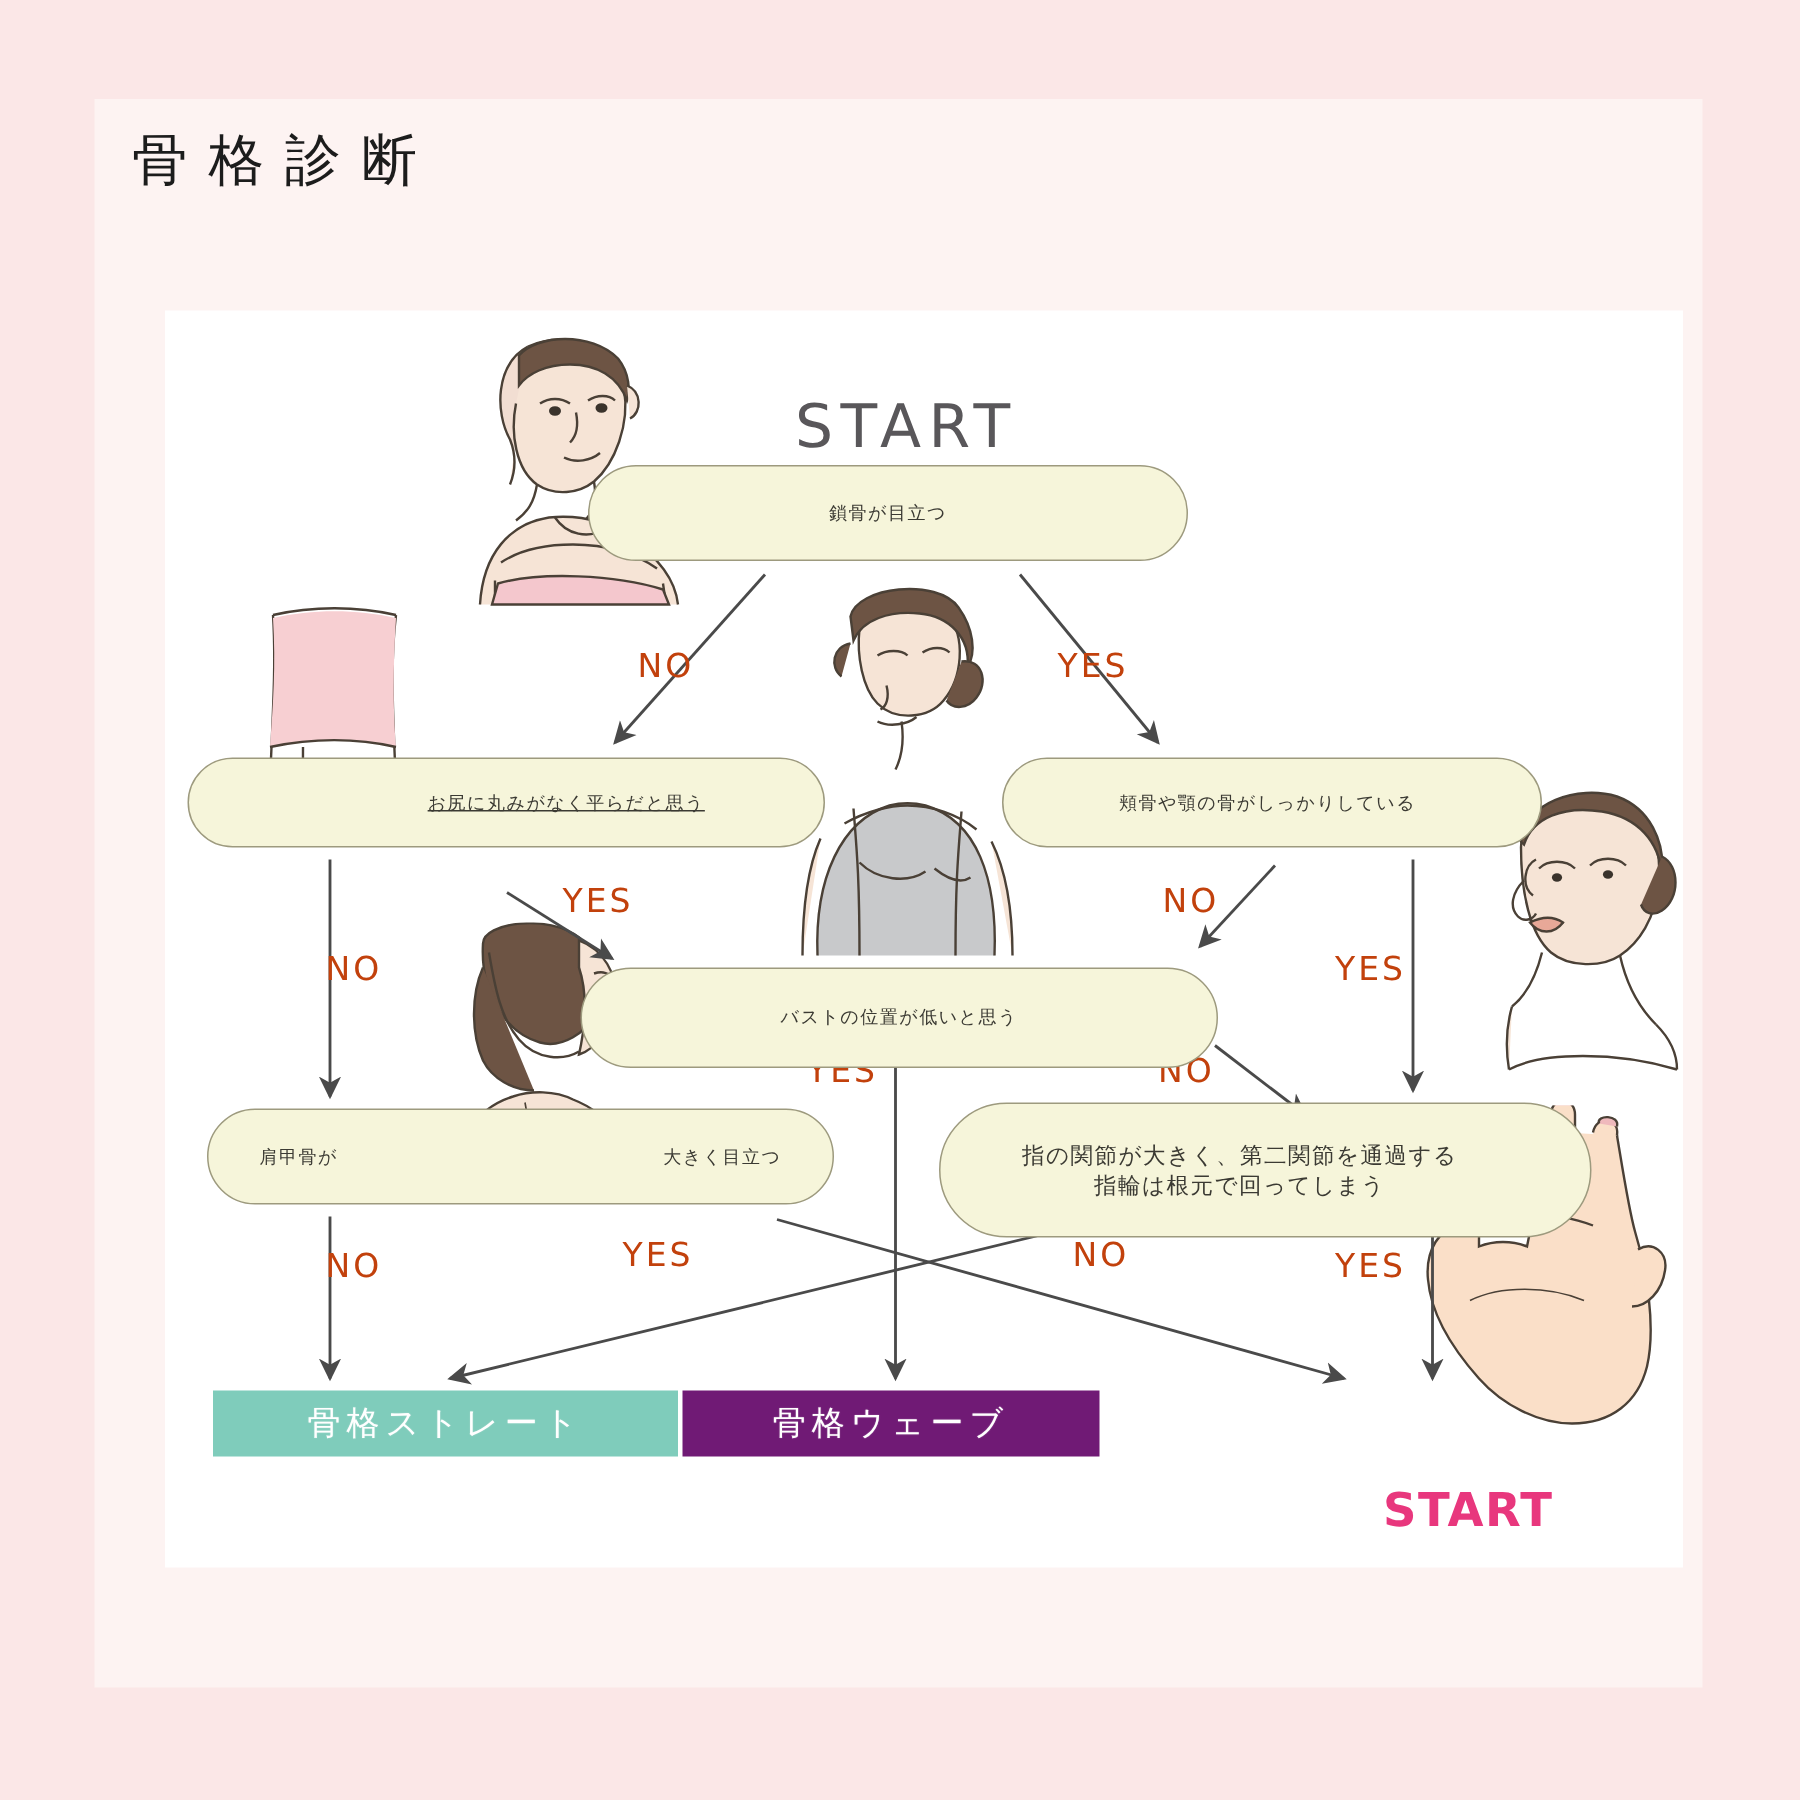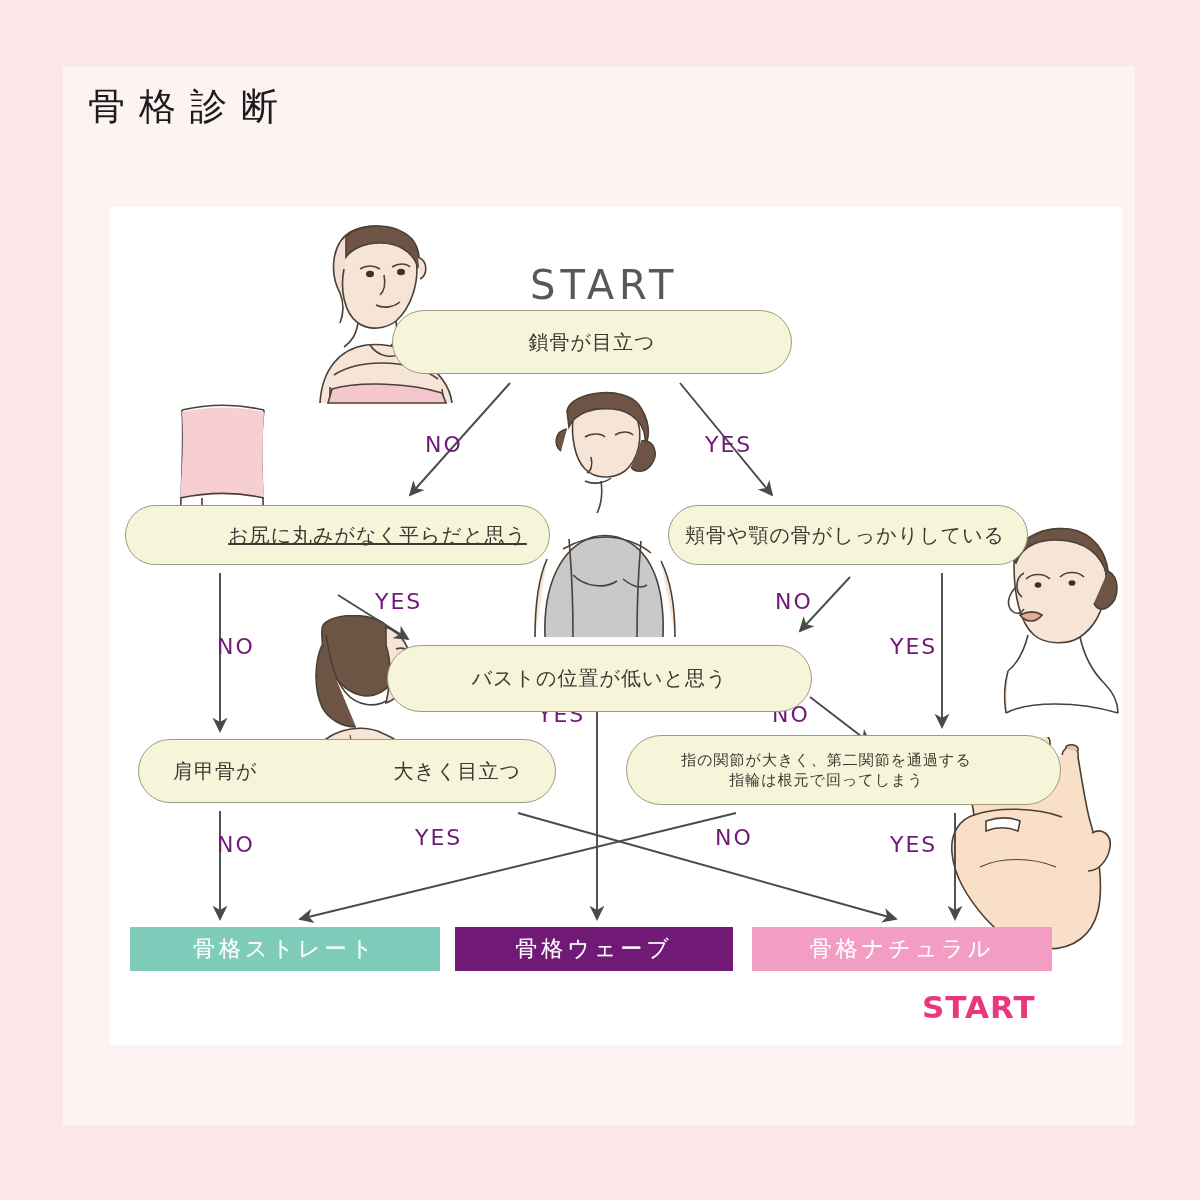--- a/index.html
+++ b/index.html
@@ -32,65 +32,65 @@
   }
   
   .box{
     position:absolute;
     background:#f6f5da;
     border:1.5px solid #9d9a7e;
     border-radius:200px;
     box-sizing:border-box;
     display:flex;align-items:center;justify-content:center;
     color:#3b3a33;
-    font-size:20px;
+    font-size:12px;
     letter-spacing:1px;
     text-align:center;
     font-family:"DejaVu Sans","Liberation Sans",sans-serif;
   }
   .box .txt{position:relative;z-index:4;}
   .box.two-line{line-height:1.35;font-size:15px;}
   .box.split{justify-content:space-between;padding:0 34px;}
   
   #box-start   {left:282px;top:103px;width:400px;height:64px;}
   #box-hip     {left:15px; top:298px;width:425px;height:60px;text-decoration:underline;}
   #box-cheek   {left:558px;top:298px;width:360px;height:60px;}
   #box-bust    {left:277px;top:438px;width:425px;height:67px;}
   #box-scapula {left:28px; top:532px;width:418px;height:64px;}
-  #box-finger  {left:516px;top:528px;width:435px;height:70px;}
+  #box-finger  {left:516px;top:528px;width:435px;height:90px;}
 
   
   .result{
     position:absolute;top:720px;height:44px;
     display:flex;align-items:center;justify-content:center;
     color:#ffffff;font-size:22px;letter-spacing:4px;
     font-family:"DejaVu Sans","Liberation Sans",sans-serif;
     text-shadow:0 0 1px rgba(255,255,255,.4);
   }
-  #res-straight{left:20px; width:310px;}
+  #res-straight{left:32px; width:310px;}
   #res-wave    {left:345px;width:278px;}
   #res-natural {left:642px;width:300px;}
 
   .maquia{
     position:absolute;left:812px;top:782px;
     font-size:31px;font-weight:bold;letter-spacing:1px;
     font-family:"DejaVu Sans","Liberation Sans",sans-serif;
   }
 
   
   .start-label{
     position:absolute;left:420px;top:55px;
     font-size:40px;letter-spacing:5px;color:#59575a;
     font-family:"DejaVu Sans","Liberation Sans",sans-serif;
   }
 
   
   .ynlabel{
     position:absolute;
-    font-size:22px;letter-spacing:2px;color:#701a75;
+    font-size:22px;letter-spacing:2px;color:#c2410c;
     font-family:"DejaVu Sans","Liberation Sans",sans-serif;
   }
   #yn-1{left:315px;top:225px;}   
   #yn-2{left:595px;top:225px;}   
   #yn-3{left:107px;top:427px;}   
   #yn-4{left:265px;top:382px;}   
   #yn-5{left:665px;top:382px;}   
   #yn-6{left:780px;top:427px;}   
   #yn-7{left:428px;top:495px;}   
   #yn-8{left:662px;top:495px;}   
@@ -318,19 +318,16 @@
         <span>指輪は根元で回ってしまう</span>
       </span>
     </div>
 
     <div class="result" id="res-straight" style="background: rgb(127, 204, 187);">
       <span>骨格ストレート</span>
     </div>
     <div class="result" id="res-wave" style="background: #701a75;">
       <span>骨格ウェーブ</span>
     </div>
-    <div class="result" id="res-natural" style="background: rgb(243, 157, 196);">
-      <span>骨格ナチュラル</span>
-    </div>
 
     <div class="maquia" style="color: rgb(232, 55, 125);">START</div>
   </div>
 </div>
 
 </body></html>

